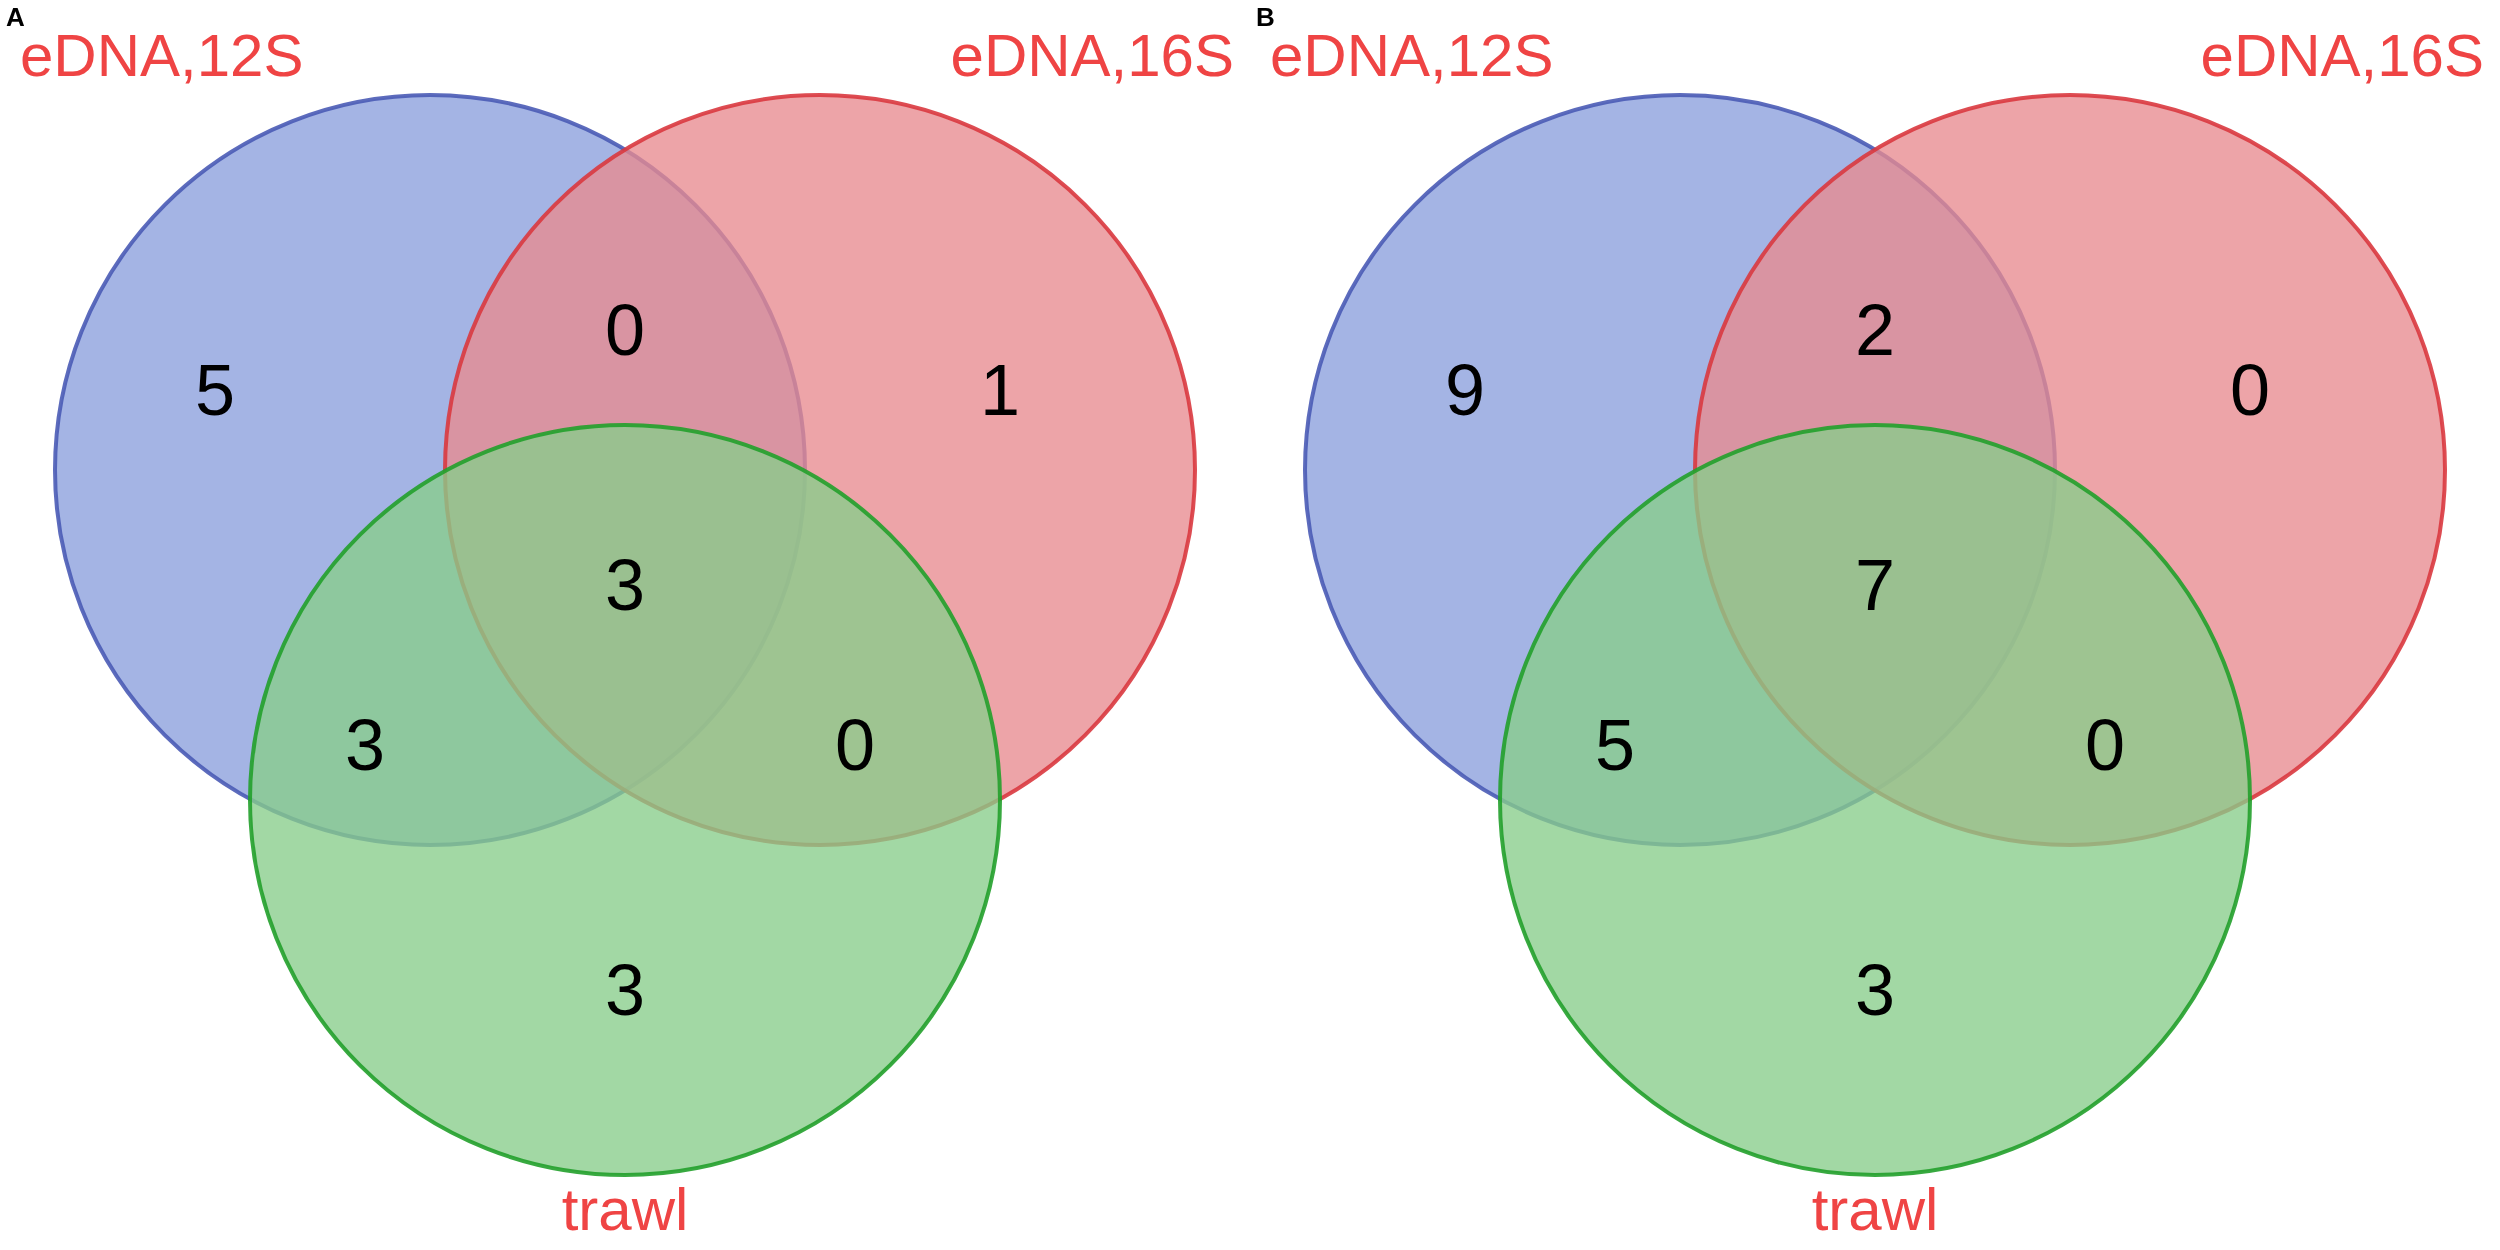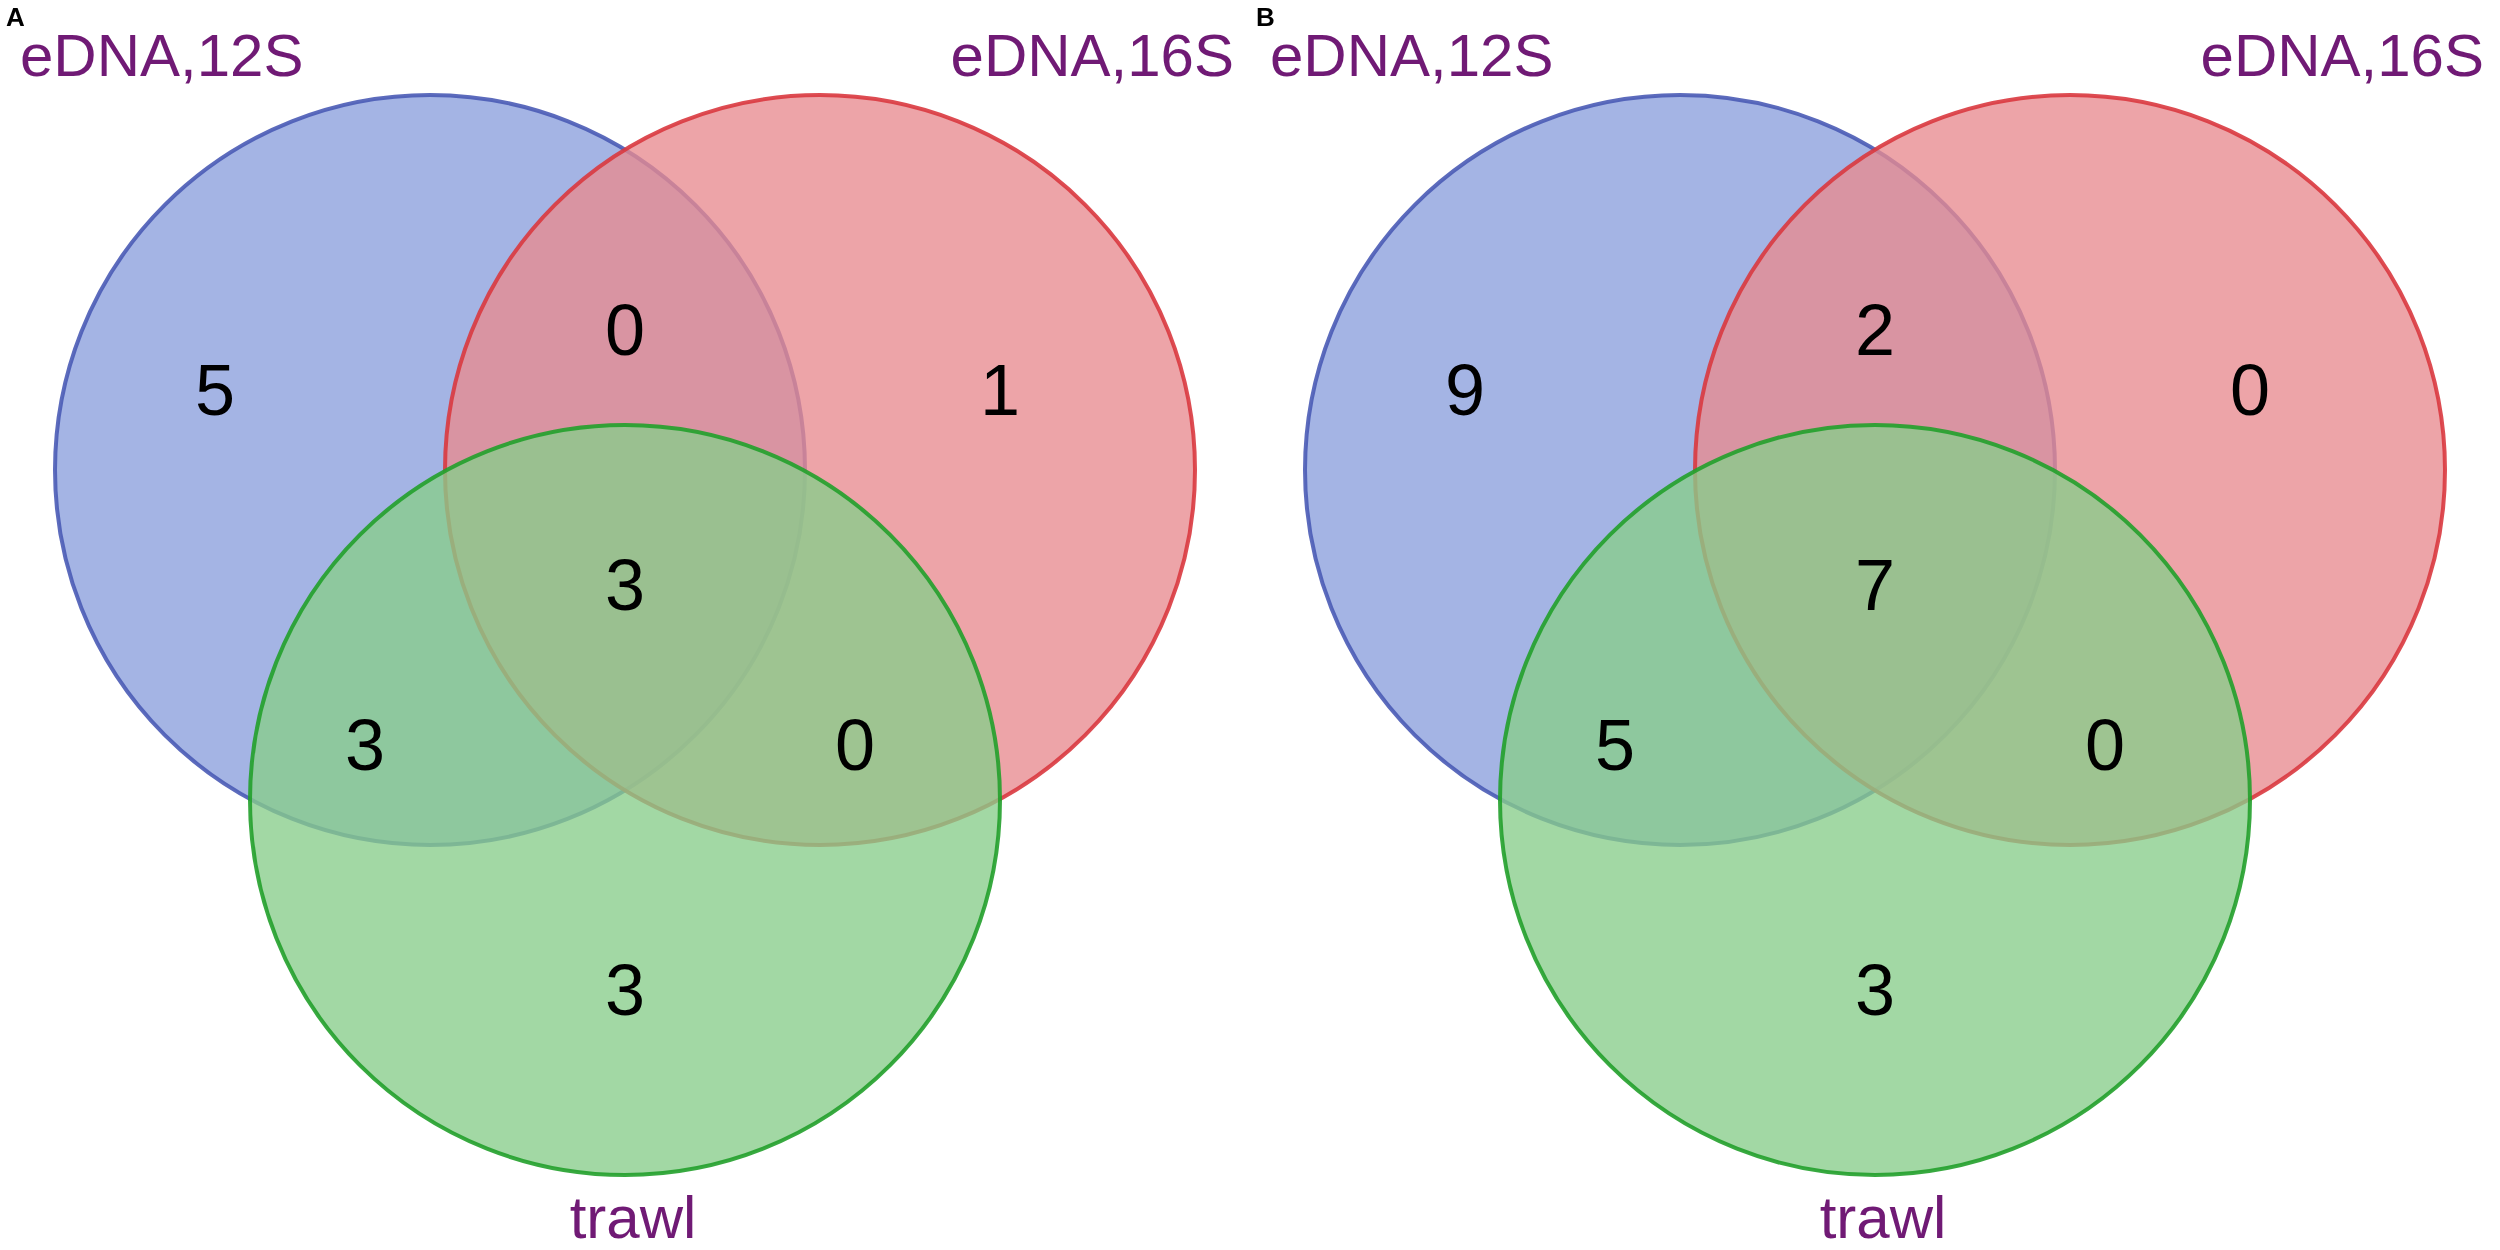--- a/index.html
+++ b/index.html
@@ -46,28 +46,28 @@
     left: 0;
     width: 1250px;
     height: 1250px;
     display: block;
   }
 
   .set-label {
     position: absolute;
     font-family: "Liberation Sans", sans-serif;
     font-size: 60px;
-    color: #701a75;
+    color: #ef4444;
     white-space: nowrap;
     line-height: 1;
     text-align: center;
   }
   .label-left   { top: 26px;   left: 20px; }
   .label-right  { top: 26px;   right: 16px; }
-  .label-bottom { bottom: 2px; left: 0; width: 1250px; padding-left: 8px; }
+  .label-bottom { bottom: 10px; left: 0; width: 1250px; }
 
   .count {
     position: absolute;
     font-family: "Liberation Sans", sans-serif;
     font-size: 72px;
     color: #000000;
     line-height: 1;
     transform: translate(-50%, -50%);
     white-space: nowrap;
   }

